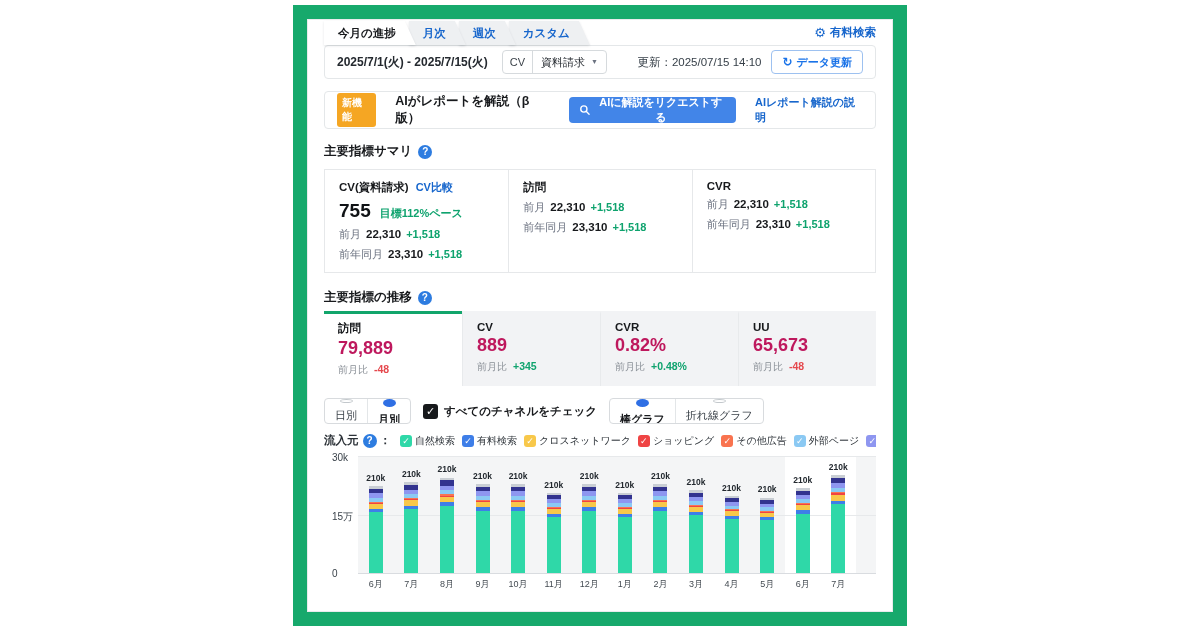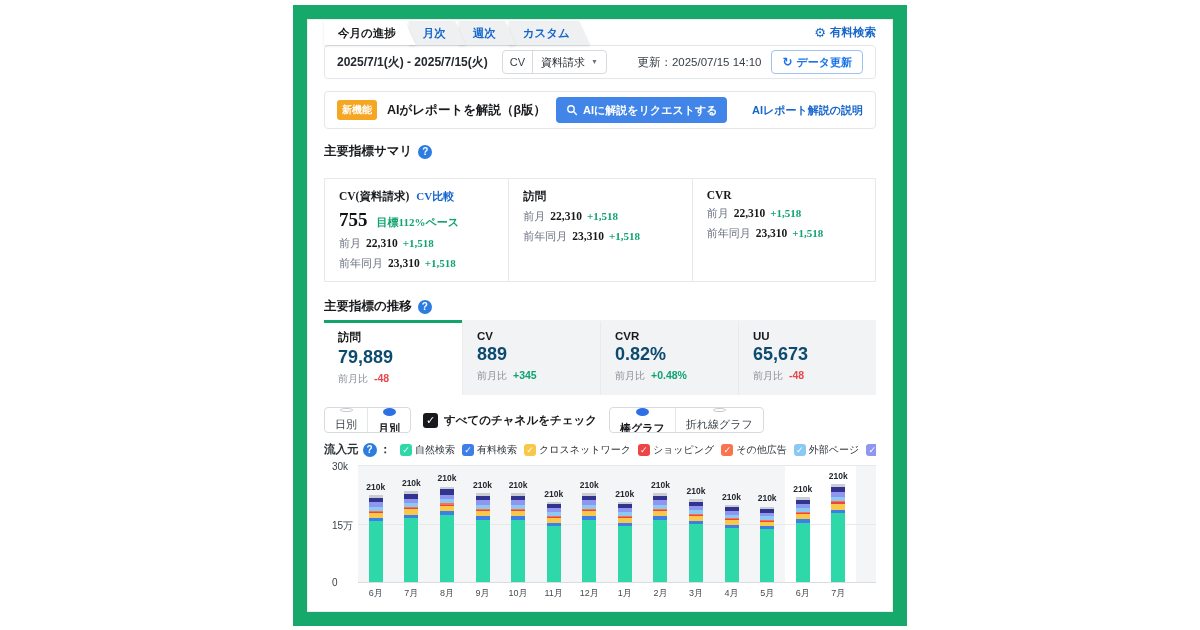--- a/index.html
+++ b/index.html
@@ -26,48 +26,48 @@
   .daterow { margin:0 16px; border:1px solid #e4e7e9; border-radius:4px; height:34px; display:flex; align-items:center; padding:0 12px; position:relative; z-index:1; background:#fff; }
   .daterange { font-size:12px; font-weight:bold; color:#24292f; }
   .cvselect { margin-left:14px; display:flex; align-items:center; border:1px solid #d6dadd; border-radius:4px; height:24px; font-size:11px; overflow:hidden; cursor:pointer; }
   .cvlabel { padding:0 7px; color:#3c434a; border-right:1px solid #d6dadd; line-height:22px; }
   .cvvalue { padding:0 8px; color:#24292f; display:flex; gap:6px; align-items:center; line-height:22px; }
   .caret { font-size:7px; color:#6b7280; }
   .updated { margin-left:auto; font-size:11.5px; color:#374049; }
   .refresh-btn { margin-left:10px; border:1px solid #9dc1f0; color:#1a73e8; background:#fff; border-radius:4px; font-size:11px; font-weight:bold; height:24px; padding:0 10px; display:flex; align-items:center; gap:4px; cursor:pointer; font-family:inherit; }
   .ricon { font-size:12px; line-height:1; }
 
-  .ai-box { margin:12px 16px 0; border:1px solid #e4e7e9; border-radius:4px; height:38px; display:flex; align-items:center; padding:0 12px; gap:10px; }
+  .ai-box { margin:12px 16px 0; border:1px solid #e4e7e9; border-radius:4px; height:38px; display:flex; align-items:center; padding:0 12px; gap:19px; }
   .badge { background:#f5a623; color:#fff; font-size:10px; font-weight:bold; padding:3px 5px; border-radius:3px; }
   .ai-title { font-size:12.5px; font-weight:bold; color:#17191c; }
   .ai-btn { background:#4285e8; color:#fff; border:none; border-radius:4px; height:26px; padding:0 10px; font-size:11px; font-weight:bold; display:flex; align-items:center; gap:5px; cursor:pointer; font-family:inherit; }
   .ai-link { margin-left:auto; color:#1766cc; font-size:11px; font-weight:bold; cursor:pointer; }
 
   .sec-head { display:flex; align-items:center; gap:6px; padding:0 16px; font-size:12.5px; font-weight:bold; color:#17191c; margin-top:14px; }
   .sec-head.trend { margin-top:16px; }
   .qicon { width:14px; height:14px; border-radius:50%; background:#2d7ce0; color:#fff; font-size:10px; font-weight:bold; display:flex; align-items:center; justify-content:center; cursor:pointer; }
 
-  .summary { margin:18px 16px 0; border:1px solid #e6e8ea; display:grid; grid-template-columns:1fr 1fr 1fr;font-family:Liberation Serif, serif; }
+  .summary { margin:9px 16px 0; border:1px solid #e6e8ea; display:grid; grid-template-columns:1fr 1fr 1fr; }
   .scard { padding:10px 14px; }
   .scard + .scard { border-left:1px solid #e6e8ea; }
   .scard-h { font-size:11.5px; font-weight:bold; color:#17191c; display:flex; gap:7px; align-items:baseline; }
   .scard-link { color:#1766cc; font-size:11px; cursor:pointer; }
   .scard-val { font-size:19px; font-weight:bold; color:#101316; margin-top:5px; display:flex; align-items:baseline; gap:9px; }
   .scard-note { font-size:11px; color:#0fa36e; font-weight:bold; }
   .srow { font-size:11px; color:#6b7280; margin-top:5px; display:flex; gap:5px; align-items:baseline; }
   .srow b { color:#17191c; font-size:11.5px; }
   .delta-pos { color:#0fa36e; font-weight:bold; }
   .delta-neg { color:#e5484d; font-weight:bold; }
 
   .kpis { margin:5px 16px 0; display:grid; grid-template-columns:repeat(4,1fr); }
   .kpi { padding:7px 14px 9px; background:#f2f3f5; border-top:3px solid #f2f3f5; cursor:pointer; }
   .kpi + .kpi { border-left:1px solid #e8eaec; }
   .kpi.active { background:#fff; border-top-color:#12a56b; }
   .kpi-label { font-size:11.5px; font-weight:bold; color:#17191c; }
-  .kpi-val { font-size:18px; font-weight:bold; color:#0c4a6e; margin-top:2px; }
+  .kpi-val { font-size:18px; font-weight:bold; color:#be185d; margin-top:2px; }
   .kpi-sub { font-size:10px; color:#8a9097; margin-top:4px; display:flex; gap:6px; align-items:baseline; }
   .kpi-delta { font-weight:bold; font-size:10.5px; }
 
   .controls { margin:12px 16px 0; display:flex; align-items:center; gap:12px; }
   .rgroup { display:flex; border:1px solid #d8dbde; border-radius:4px; overflow:hidden; height:26px; background:#fff; }
   .ropt { display:flex; align-items:center; gap:5px; padding:0 10px; font-size:11px; color:#3c434a; cursor:pointer;flex-direction:column; }
   .ropt + .ropt { border-left:1px solid #e3e6e8; }
   .radio { width:13px; height:13px; border-radius:50%; border:1.5px solid #c3c8cc; background:#fff; }
   .ropt.sel .radio { border:4px solid #2f6fe4; }
   .ropt.sel { color:#17191c; font-weight:bold; }

